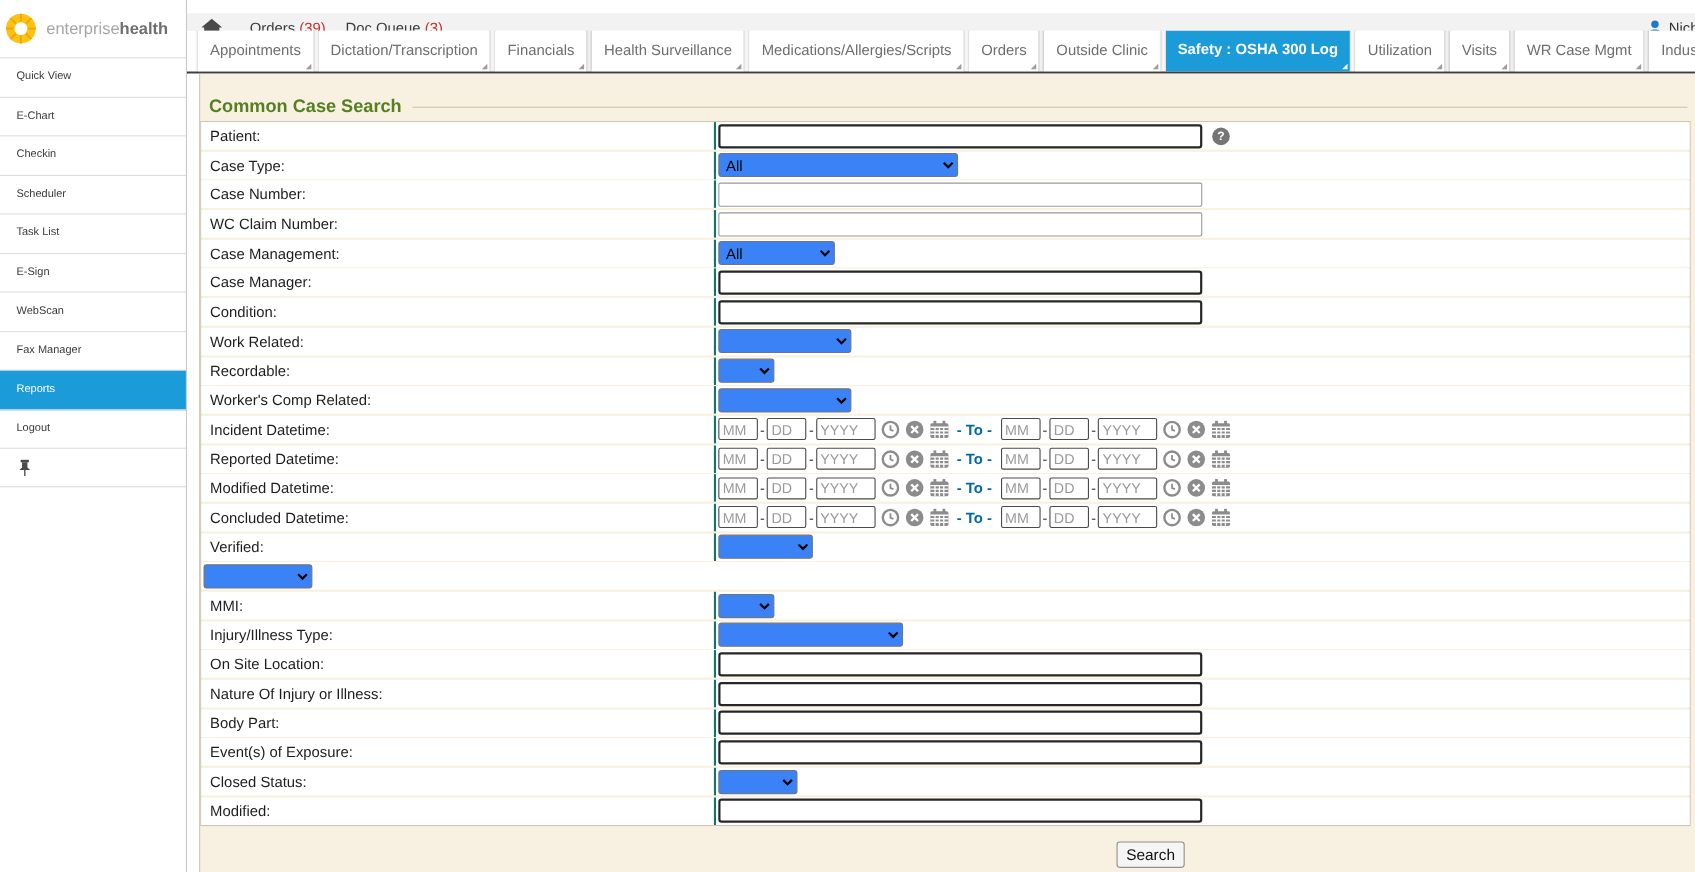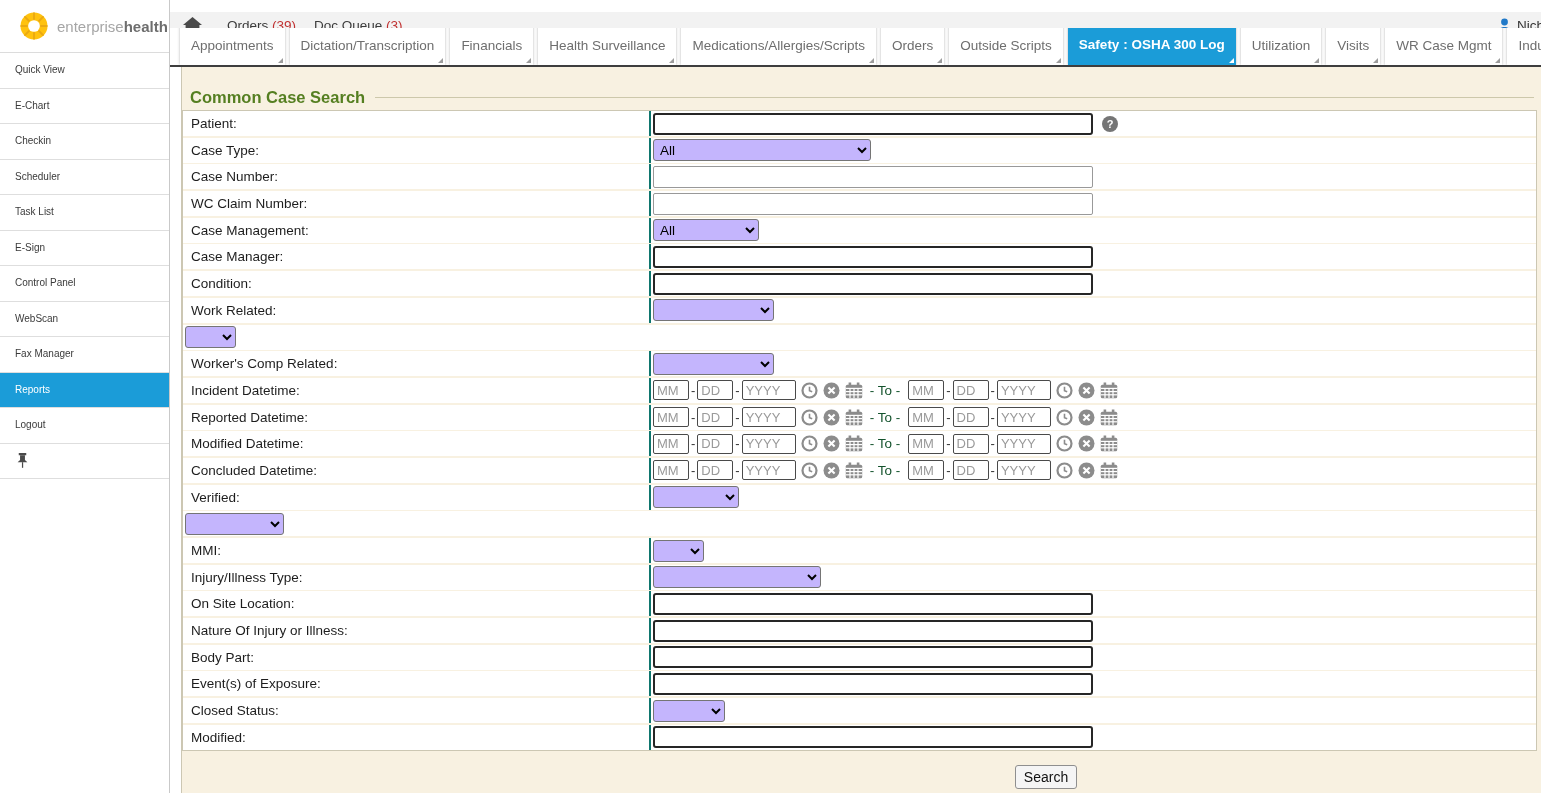--- a/index.html
+++ b/index.html
@@ -2,21 +2,21 @@
 <html><head>
 <meta charset="utf-8">
 <style>
   html,body{margin:0;padding:0;}
   body{width:1541px;height:793px;position:relative;overflow:hidden;background:#fff;
        font-family:"Liberation Sans","DejaVu Sans",sans-serif;}
 
   
   .sidebar{position:absolute;left:0;top:0;width:170px;height:793px;background:#fff;
            border-right:1px solid #c9c9c9;box-sizing:border-box;z-index:5;}
-  .logo-block{height:52px;border-bottom:1px solid #dcdcdc;display:flex;align-items:center;padding-left:16px;}
+  .logo-block{height:52px;border-bottom:1px solid #dcdcdc;display:flex;align-items:center;padding-left:1px;}
   .wordmark{font-size:15px;color:#a6a6a6;margin-left:5px;white-space:nowrap;}
   .wordmark b{color:#6e6e6e;font-weight:bold;}
   .side-item{height:34.5px;line-height:34.5px;padding-left:15px;font-size:10px;color:#3a3a3a;
              border-bottom:1px solid #dedede;cursor:pointer;}
   .side-item.active{background:#1b9cd8;color:#fff;}
   .pin-row{height:34px;border-bottom:1px solid #dedede;display:flex;align-items:center;padding-left:15px;}
 
   
   .topbar{position:absolute;left:170px;top:0;width:1371px;height:26px;background:#f2f2f2;
           border-bottom:2px solid #3e3e3e;display:flex;align-items:center;overflow:hidden;margin-top:12px;}
@@ -54,34 +54,34 @@
   .frow:last-child{margin-bottom:0;}
   .cell-label{width:468px;flex:none;background:#ffffff;border-right:2px solid #0f766e;
               font-size:13.5px;color:#1d1d1d;line-height:25px;padding-left:8px;box-sizing:border-box;
               white-space:nowrap;overflow:hidden;}
   .cell-field{flex:1;background:#fff;display:flex;align-items:center;padding-left:1px;min-width:0;}
 
   input.txt{height:22px;box-sizing:border-box;border:1px solid #999;border-radius:2px;
             font:13px "Liberation Sans",sans-serif;padding:0 4px;margin-left:1px;background:#fff;}
   input.txt.thick{border:2px solid #262626;border-radius:3px;}
   select.sel{height:22px;box-sizing:border-box;border:1px solid #757575;border-radius:3px;
-             background:#c4b5fd;font:13.5px "Liberation Sans",sans-serif;margin-left:1px;padding-left:2px;}
+             background:#3b82f6;font:13.5px "Liberation Sans",sans-serif;margin-left:1px;padding-left:2px;}
   .help{width:16px;height:16px;border-radius:50%;background:#757575;color:#fff;
         font:bold 11px/16px "Liberation Sans",sans-serif;text-align:center;margin-left:9px;
         flex:none;cursor:pointer;}
 
   .dtgroup{display:flex;align-items:center;}
   .dtgroup input{width:36px;height:20px;box-sizing:border-box;border:1px solid #4a4a4a;border-radius:2px;
                  font:13px "Liberation Sans",sans-serif;color:#555;padding:0 3px;margin-left:1px;}
   .dtgroup input::placeholder{color:#9a9a9a;}
   .dtgroup input.yyyy{width:54px;}
   .dash{color:#333;margin:0 1px 0 2px;font-size:13px;}
   .dticon{margin-left:5px;display:flex;cursor:pointer;flex:none;}
   .dticon:first-of-type{margin-left:8px;}
-  .to-label{margin:0 7px;font-size:13.5px;color:#14532d;white-space:nowrap;}
+  .to-label{margin:0 7px;font-size:13.5px;color:#0369a1;white-space:nowrap;font-weight:bold;}
 
   .search-btn{position:absolute;top:698px;left:833px;width:62px;height:24px;background:#f5f5f5;
               border:1px solid #8f8f8f;border-radius:3px;font:14px "Liberation Sans",sans-serif;
               color:#111;cursor:pointer;}
 </style>
 </head>
 <body>
 
 <div class="sidebar">
   <div class="logo-block">
@@ -101,21 +101,20 @@
     </svg>
     <span class="wordmark"><span>enterprise</span><b>health</b></span>
   </div>
   <div id="side-items">
       <div class="side-item"><span class="side-label">Quick View</span></div>
       <div class="side-item"><span class="side-label">E-Chart</span></div>
       <div class="side-item"><span class="side-label">Checkin</span></div>
       <div class="side-item"><span class="side-label">Scheduler</span></div>
       <div class="side-item"><span class="side-label">Task List</span></div>
       <div class="side-item"><span class="side-label">E-Sign</span></div>
-      <div class="side-item"><span class="side-label">Control Panel</span></div>
       <div class="side-item"><span class="side-label">WebScan</span></div>
       <div class="side-item"><span class="side-label">Fax Manager</span></div>
       <div class="side-item active"><span class="side-label">Reports</span></div>
       <div class="side-item"><span class="side-label">Logout</span></div>
     </div>
   <div class="pin-row">
     <svg width="15" height="17" viewBox="0 0 16 18">
       <rect x="4" y="1" width="8" height="2.4" fill="#4a4a4a"></rect>
       <path d="M5.4 3.4h5.2v5l2.6 2.4H2.8l2.6-2.4z" fill="#4a4a4a"></path>
       <rect x="7.4" y="10.8" width="1.3" height="6" fill="#4a4a4a"></rect>
@@ -166,21 +165,21 @@
     <span class="tab-label">Medications/Allergies/Scripts</span>
     <span class="tab-fold"></span>
   </div>
     <div class="tab">
     <span class="tab-cap"></span>
     <span class="tab-label">Orders</span>
     <span class="tab-fold"></span>
   </div>
     <div class="tab">
     <span class="tab-cap"></span>
-    <span class="tab-label">Outside Scripts</span>
+    <span class="tab-label">Outside Clinic</span>
     <span class="tab-fold"></span>
   </div>
     <div class="tab active">
     <span class="tab-cap"></span>
     <span class="tab-label">Safety : OSHA 300 Log</span>
     <span class="tab-fold"></span>
   </div>
     <div class="tab">
     <span class="tab-cap"></span>
     <span class="tab-label">Utilization</span>
@@ -257,20 +256,21 @@
 
     </div>
   </div>
         <div class="frow">
     <div class="cell-label"><span class="lbl">Work Related:</span></div>
     <div class="cell-field">
       <select class="sel" style="width: 121px;"><option></option></select>
     </div>
   </div>
         <div class="frow">
+    <div class="cell-label"><span class="lbl">Recordable:</span></div>
     <div class="cell-field">
       <select class="sel" style="width: 51px;"><option></option></select>
     </div>
   </div>
         <div class="frow">
     <div class="cell-label"><span class="lbl">Worker's Comp Related:</span></div>
     <div class="cell-field">
       <select class="sel" style="width: 121px;"><option></option></select>
     </div>
   </div>

